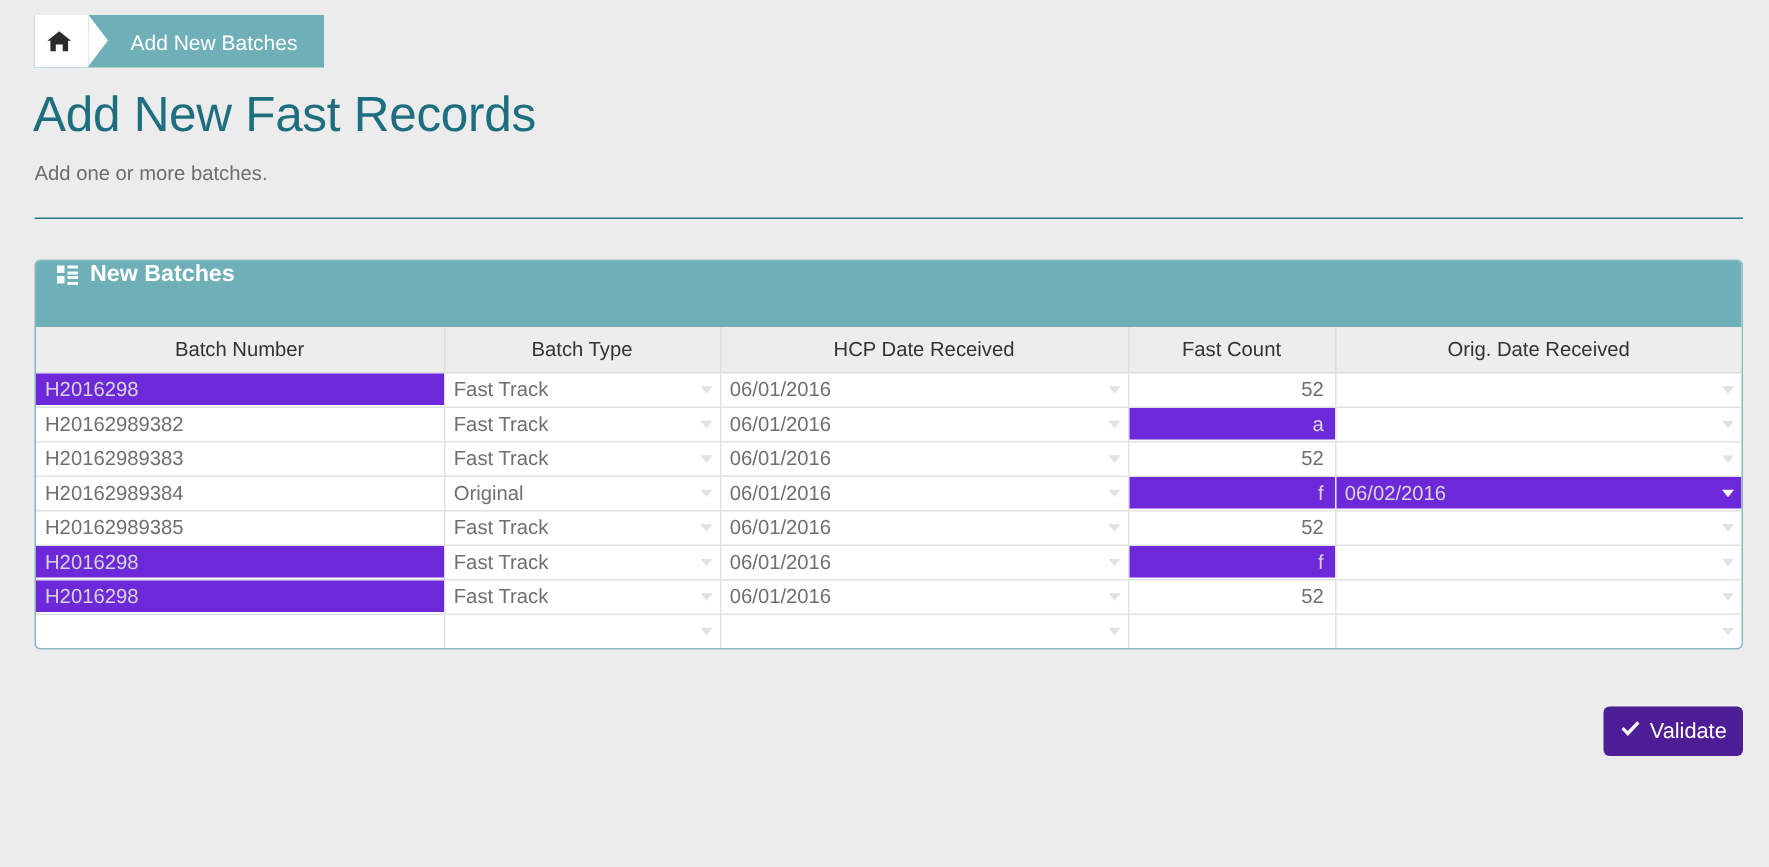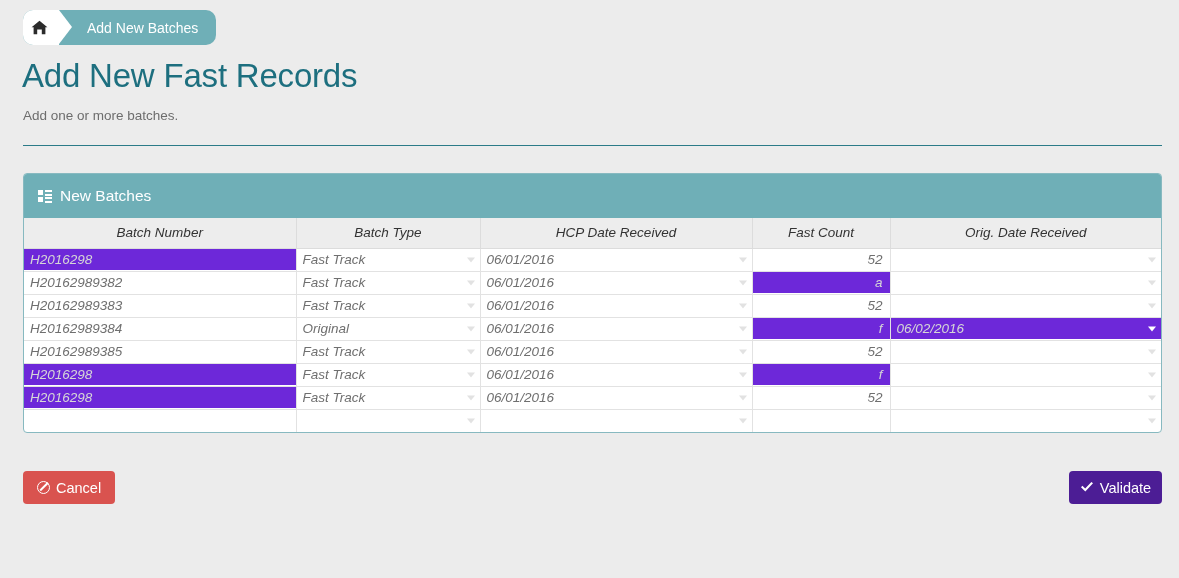--- a/index.html
+++ b/index.html
@@ -9,21 +9,21 @@
     background: #ececec;
     font-family: "Liberation Sans", sans-serif;
     -webkit-font-smoothing: antialiased;
   }
   .page { position: relative; width: 1179px; height: 578px; overflow: hidden; }
 
   
   .breadcrumb-bar {
     position: absolute; left: 23px; top: 10px;
     height: 35px; display: flex; align-items: stretch;
-    border-radius: 10px; overflow: hidden;
+    border-radius: 0; overflow: hidden;
     background: #6fafb7;
   }
   .crumb-home {
     background: #ffffff;
     width: 36px;
     display: flex; align-items: center; justify-content: center;
     position: relative;
     padding-right: 4px;
   }
   .crumb-home::after {
@@ -66,23 +66,24 @@
     position: absolute; left: 23px; top: 173px;
     width: 1139px;
     border: 1px solid #87b9c0;
     border-radius: 4px;
     background: #ffffff;
     overflow: hidden;
   }
   .panel-heading {
     background: #6fafb7;
     height: 44px;
-    display: flex; align-items: center;
+    display: flex; align-items: flex-start;
     padding: 0 14px;
     color: #ffffff;
+    font-weight: bold;
   }
   .panel-title {
     font-size: 15.5px; color: #ffffff;
     display: flex; align-items: center; gap: 8px;
   }
   .list-icon { display: inline-block; width: 14px; height: 12px; position: relative; }
   .list-icon i {
     position: absolute; display: block; background: #fff;
   }
   .list-icon i.b { left: 0; width: 5px; height: 5px; }
@@ -93,21 +94,20 @@
   .list-icon i.l2 { top: 3.5px; }
   .list-icon i.l3 { top: 7px; }
   .list-icon i.l4 { top: 10.5px; }
 
   
   table.grid {
     width: 100%;
     border-collapse: collapse;
     table-layout: fixed;
     font-size: 13px;
-    font-style: italic;
   }
   table.grid th {
     background: #ededed;
     border: 1px solid #dcdcdc;
     border-top: none;
     font-weight: normal;
     color: #333;
     height: 30px;
     font-size: 13.5px;
     text-align: center;
@@ -378,24 +378,20 @@
             <td>
               <div class="cell">
                 <span class="caret"></span>
               </div>
             </td>
           </tr>
         </tbody>
     </table>
   </div>
 
-  <button class="btn btn-cancel">
-    <span class="ic-ban"></span>
-    <span>Cancel</span>
-  </button>
 
   <button class="btn btn-validate">
     <span class="ic-check">
       <svg width="14" height="12" viewBox="0 0 14 12">
         <path d="M1 6.2 L2.4 4.7 L5.2 7.4 L11.4 0.9 L13 2.3 L5.3 10.6 Z" fill="#ffffff"></path>
       </svg>
     </span>
     <span>Validate</span>
   </button>
 

